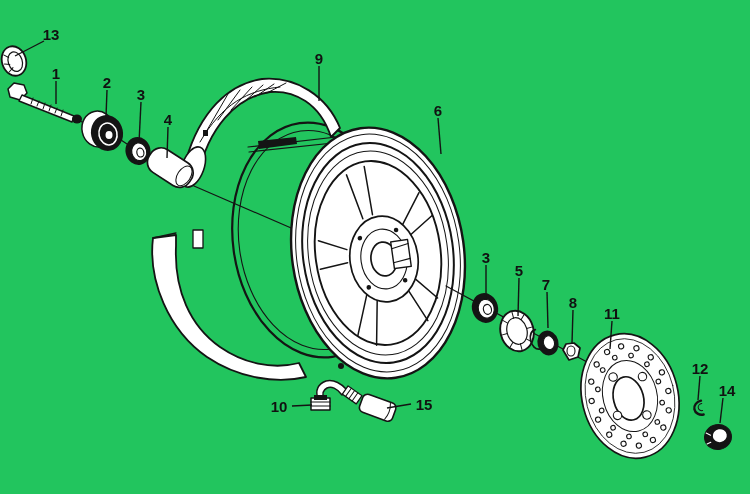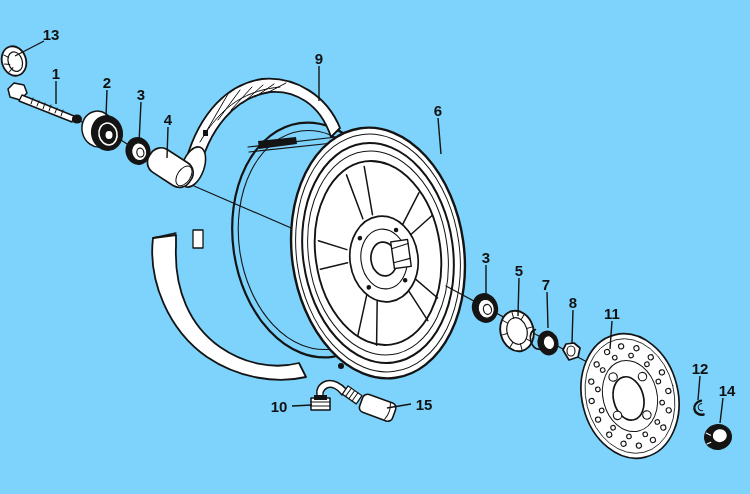--- a/index.html
+++ b/index.html
@@ -1,16 +1,16 @@
 <!DOCTYPE html>
 <html><head>
 <meta charset="utf-8">
 <style>
   html,body{margin:0;padding:0;background:#ffffff;}
-  .stage{position:relative;width:750px;height:494px;background:#7dd3fc;overflow:hidden;}
+  .stage{position:relative;width:750px;height:494px;background:#22c55e;overflow:hidden;}
   svg{display:block;}
   .co-label{
     font-family:"Liberation Sans",sans-serif;
     font-weight:bold;
     font-size:15px;
     fill:#111111;
     text-anchor:middle;
   }
 </style>
 </head>

